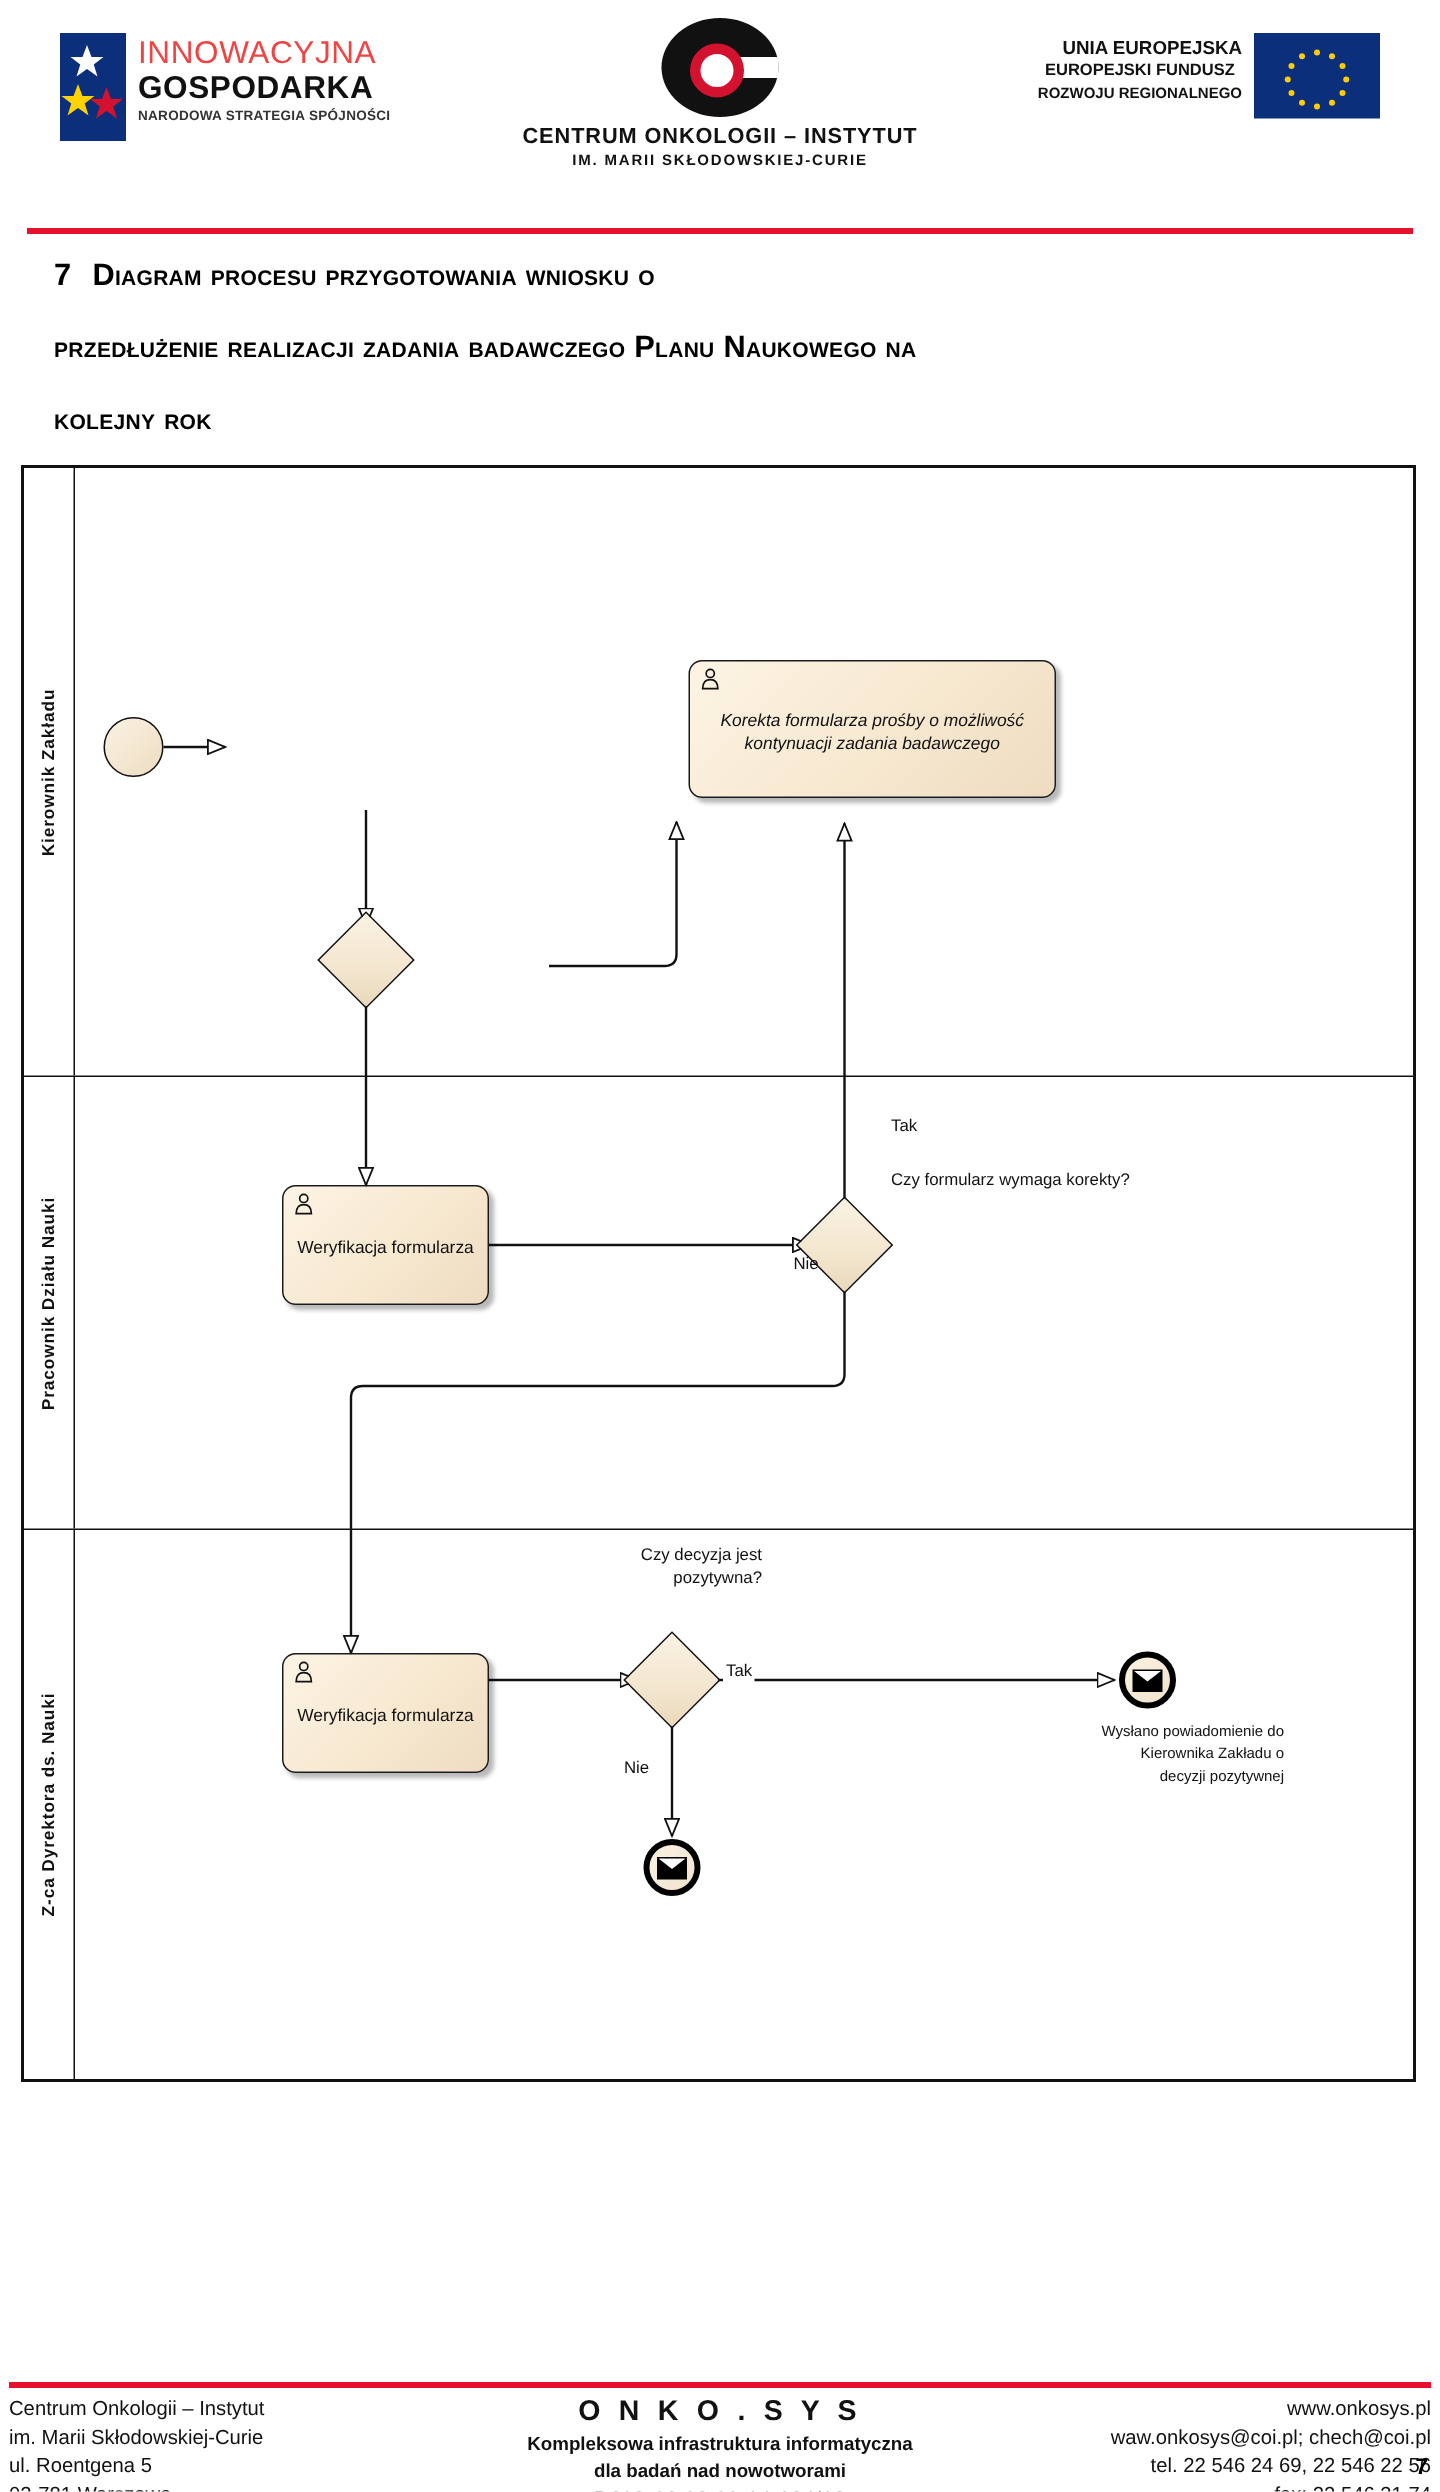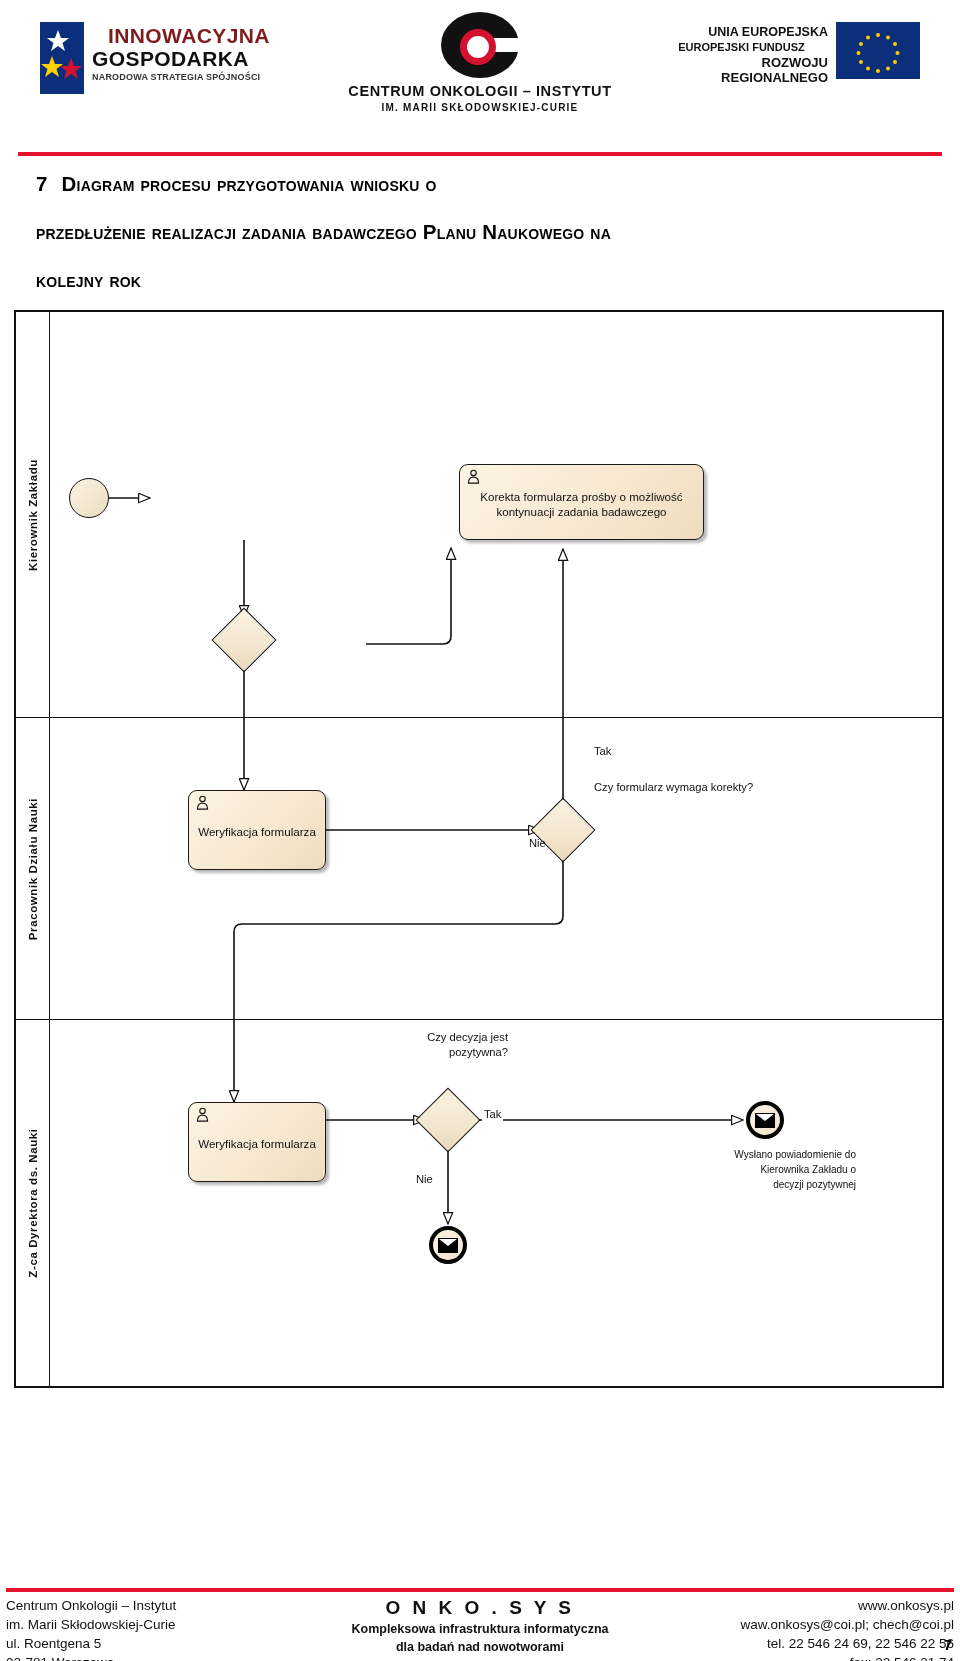--- a/index.html
+++ b/index.html
@@ -8,37 +8,37 @@
     font-family:"Liberation Sans","DejaVu Sans",sans-serif;
     color:#000;
   }
 
   
   #header{position:absolute;left:0;top:0;width:960px;height:150px;}
 
   .logo-ig{position:absolute;left:40px;top:22px;width:240px;height:72px;}
   .ig-flag{position:absolute;left:0;top:0;width:44px;height:72px;background:#0b2f7a;}
   .ig-txt{position:absolute;left:52px;top:2px;}
-  .ig-l1{font-size:21px;font-weight:700;letter-spacing:.4px;line-height:23px;color:#7f1d1d;margin-left:16px;}
+  .ig-l1{font-size:21px;font-weight:400;letter-spacing:.4px;line-height:23px;color:#ef4444;}
   .ig-l2{font-size:21px;font-weight:700;letter-spacing:.4px;line-height:23px;color:#111;}
   .ig-l3{font-size:9px;font-weight:600;letter-spacing:.2px;line-height:14px;color:#333;}
 
   .logo-coi{position:absolute;left:340px;top:12px;width:280px;height:115px;text-align:center;}
   .coi-mark{position:relative;margin:0 auto;width:78px;height:66px;}
   .coi-c{position:absolute;left:0;top:0;width:78px;height:66px;border-radius:50%;background:#111;}
   .coi-slot{position:absolute;right:0;top:26px;width:40px;height:14px;background:#fff;}
   .coi-ring{position:absolute;left:19px;top:17px;width:22px;height:22px;border-radius:50%;border:7px solid #d2122e;background:#fff;}
   .coi-t1{font-size:14.5px;font-weight:700;letter-spacing:.6px;margin-top:5px;color:#111;}
   .coi-t2{font-size:10px;font-weight:600;letter-spacing:1.2px;margin-top:3px;color:#111;}
 
   .logo-eu{position:absolute;left:655px;top:22px;width:265px;height:70px;}
   .eu-txt{position:absolute;right:92px;top:2px;text-align:right;}
   .eu-l1{font-size:12.5px;font-weight:700;line-height:16px;color:#111;}
   .eu-l2{font-size:11px;font-weight:600;line-height:15px;color:#111;text-align:center;}
-  .eu-l3{font-size:13px;font-weight:600;line-height:15px;color:#111;}
+  .eu-l3{font-size:10px;font-weight:600;line-height:15px;color:#111;}
   .eu-flag{position:absolute;right:0;top:0;width:84px;height:57px;background:#0b2f7a;}
   .eu-stars{position:absolute;left:0;top:0;width:84px;height:57px;}
 
   
   #title-rule{position:absolute;left:18px;top:152px;width:924px;height:4px;background:#e8112d;}
   #title{position:absolute;left:36px;top:164px;width:900px;}
   #title p{margin:0 0 8px 0;font-size:20.5px;font-weight:700;line-height:40px;
     font-variant:small-caps;letter-spacing:.2px;}
   #title .num{margin-right:14px;}
   .tl1{text-align:justify;}
@@ -224,21 +224,21 @@
         <path d="M455,808 L727,808" marker-end="url(#ah)"></path>
 
         <path d="M432,831 L432,912" marker-end="url(#ah)"></path>
       </g>
     </svg>
   </div>
 
   <div class="ev-start" style="left:53px;top:166px;"></div>
 
 
-  <div class="task" style="left:443px;top:152px;width:245px;height:76px;">
+  <div class="task" style="left:443px;top:128px;width:245px;height:92px;font-style:italic;">
     <svg class="usr" viewBox="0 0 16 16">
       <circle cx="8" cy="4.2" r="2.9" fill="none" stroke="#111" stroke-width="1.2"></circle>
       <path d="M2.6,15 C2.6,10.4 5,8.6 8,8.6 C11,8.6 13.4,10.4 13.4,15 Z" fill="none" stroke="#111" stroke-width="1.2"></path>
     </svg>
     <span class="lbl">Korekta formularza prośby o możliwość kontynuacji zadania badawczego</span>
   </div>
 
   <div class="gw" style="left:205px;top:305px;"></div>
 
   <div class="task" style="left:172px;top:478px;width:138px;height:80px;">

